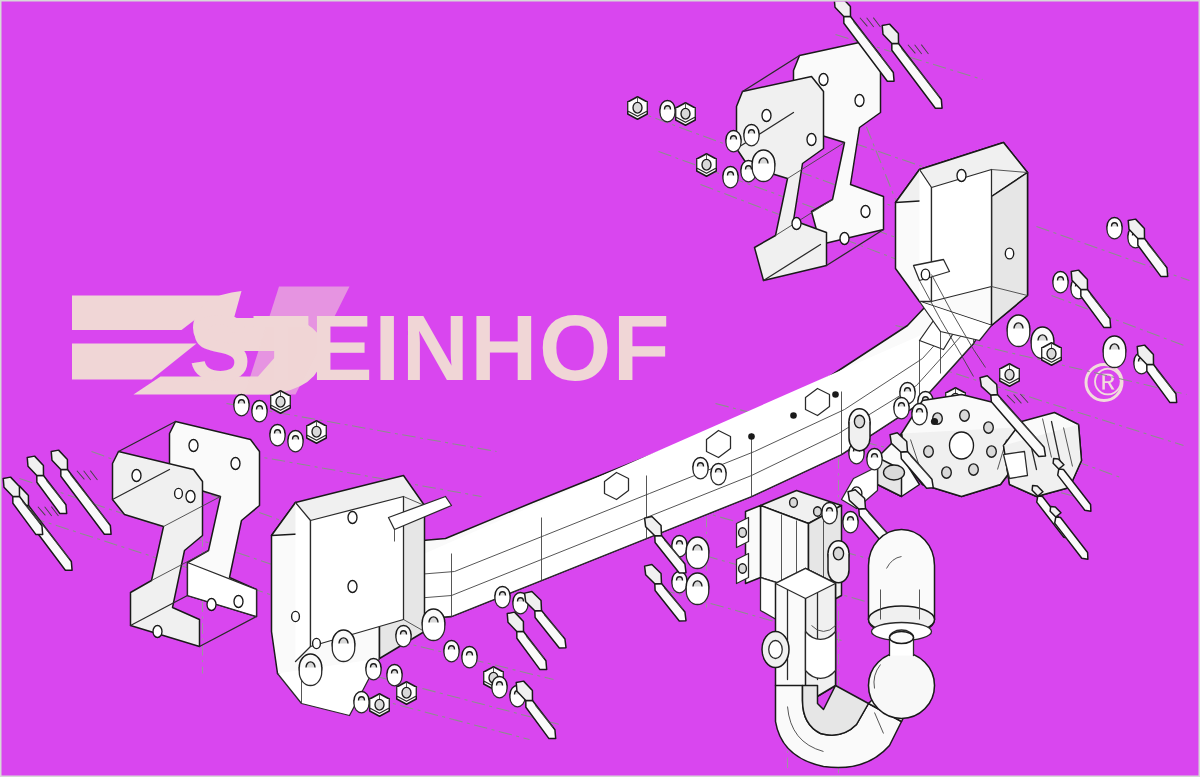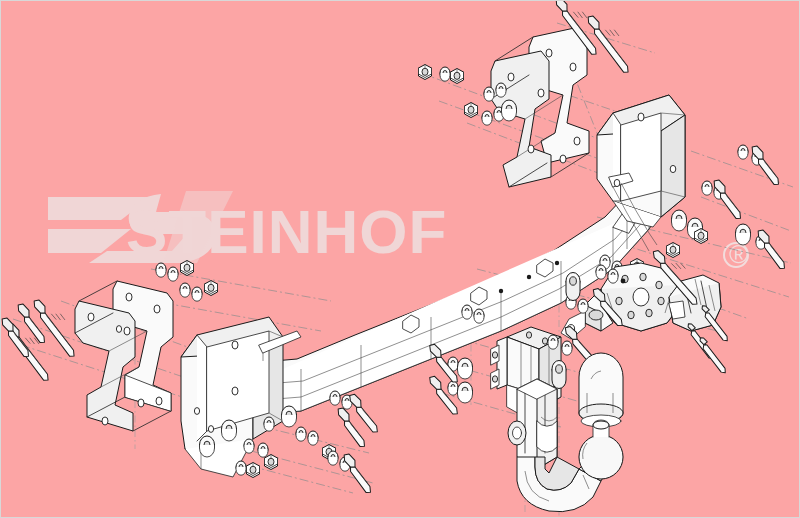--- a/index.html
+++ b/index.html
@@ -47,21 +47,21 @@
   .hole     { fill: #ffffff; stroke: #1a1a1a; stroke-width: 0.9; }
   .holedark { fill: #d9d9d9; stroke: #1a1a1a; stroke-width: 0.9; }
   .axis     { fill: none; stroke: #8d8d8d; stroke-width: 0.7;
               stroke-dasharray: 9 3 2 3; }
   .axis-f   { fill: none; stroke: #9a9a9a; stroke-width: 0.6;
               stroke-dasharray: 7 3 1.5 3; }
 </style>
 </head>
 <body>
 
-<div id="sheet" style="background: #fca5a5;">
+<div id="sheet" style="background: #d946ef;">
 
   <svg id="watermark-svg" viewBox="0 0 800 518">
     <g fill="#f0d6d6">
       <path d="M47 196 L150 196 L120 219 L47 219 Z"></path>
       <path d="M47 228 L130 228 L100 252 L47 252 Z"></path>
       <path d="M160 193 Q132 196 128 214 Q125 231 150 233
                L186 233 L171 250 L106 250 L88 262
                L178 262 Q212 258 214 236 Q216 214 188 211
                L155 211 Z"></path>
       <path d="M185 190 L232 190 L196 262 L162 262 Z" opacity="0.55"></path>

